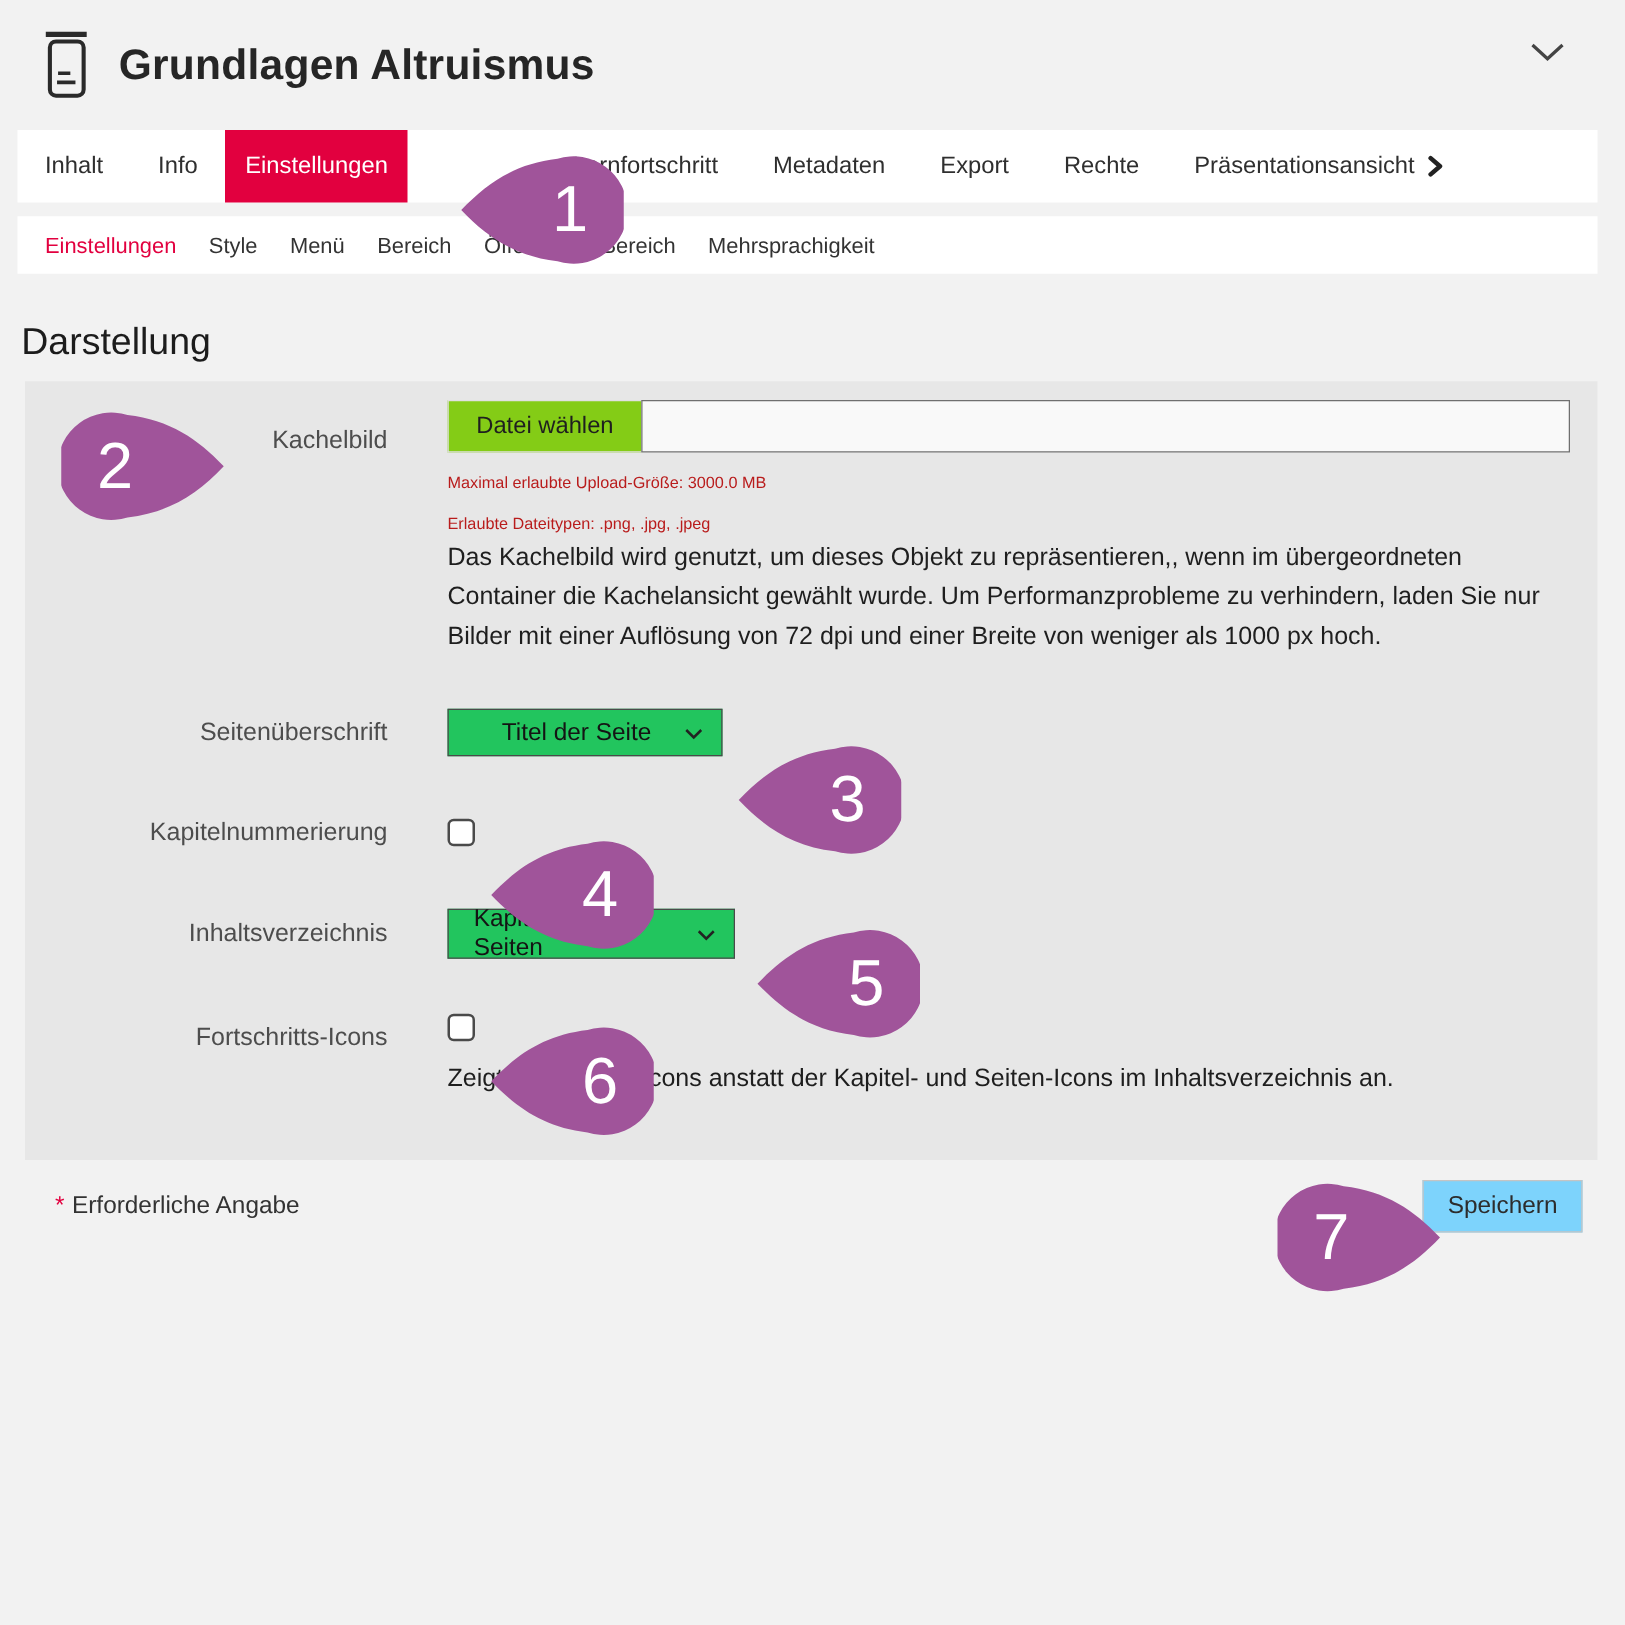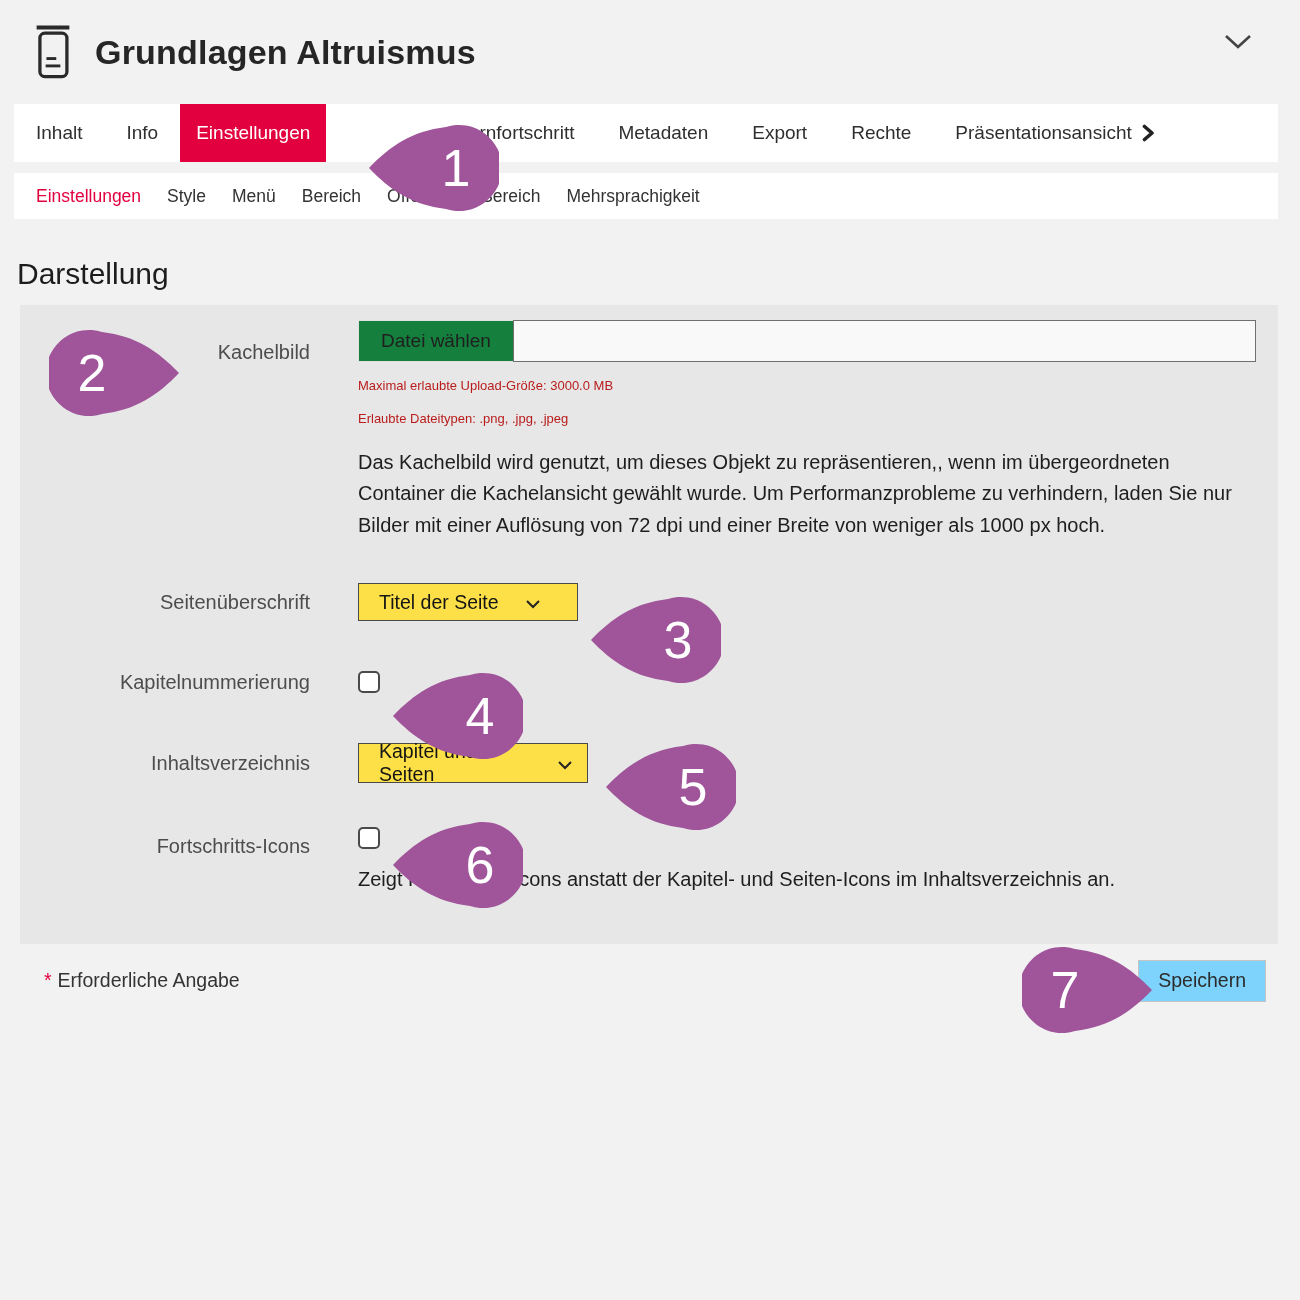--- a/index.html
+++ b/index.html
@@ -49,34 +49,34 @@
   .frow:last-child{margin-bottom:0;}
   .flabel{
     text-align:right;padding-right:28px;font-size:20px;color:#4d4d4d;
     align-self:center;line-height:1.2;
   }
   .flabel.top{align-self:start;padding-top:9px;}
   .fctrl{min-width:0;padding-right:25px;}
   
   .filewrap{display:flex;width:898px;height:42px;}
   .filebtn{
-    background:#15803d;border:1px solid #e0e0e0;border-right:none;
+    background:#84cc16;border:1px solid #e0e0e0;border-right:none;
     font-size:19px;color:#1f1f1f;padding:0 22px;cursor:pointer;font-family:inherit;
     display:flex;align-items:center;white-space:nowrap;
   }
   .fileinput{
     flex:1;border:1.5px solid #6f6f6f;background:#f9f9f9;height:100%;
     box-sizing:border-box;font-size:19px;padding:0 10px;font-family:inherit;color:#1f1f1f;
   }
   .hint{font-size:13px;color:#b91c1c;margin-top:15px;line-height:1.35;}
-  .byline{font-size:20px;color:#1e1e1e;margin-top:20px;line-height:1.57;max-width:878px;hyphens:manual;}
+  .byline{font-size:20px;color:#1e1e1e;margin-top:4px;line-height:1.57;max-width:878px;hyphens:manual;}
   
   .selectbox{
-    display:inline-flex;align-items:center;justify-content:flex-start;
-    background:#fde047;border:1.5px solid #4a4a4a;height:38px;box-sizing:border-box;
+    display:inline-flex;align-items:center;justify-content:flex-end;
+    background:#22c55e;border:1.5px solid #4a4a4a;height:38px;box-sizing:border-box;
     padding:0 14px 0 20px;font-size:19.5px;color:#141414;cursor:pointer;
   }
   .selectbox .sel-text{margin-right:26px;}
   .checkbox{
     appearance:none;-webkit-appearance:none;width:22px;height:22px;margin:0;
     background:#fff;border:2px solid #4a4a4a;border-radius:5px;cursor:pointer;display:block;
   }
   .ctrl-mid{display:flex;align-items:center;min-height:38px;}
   
   .footrow{

